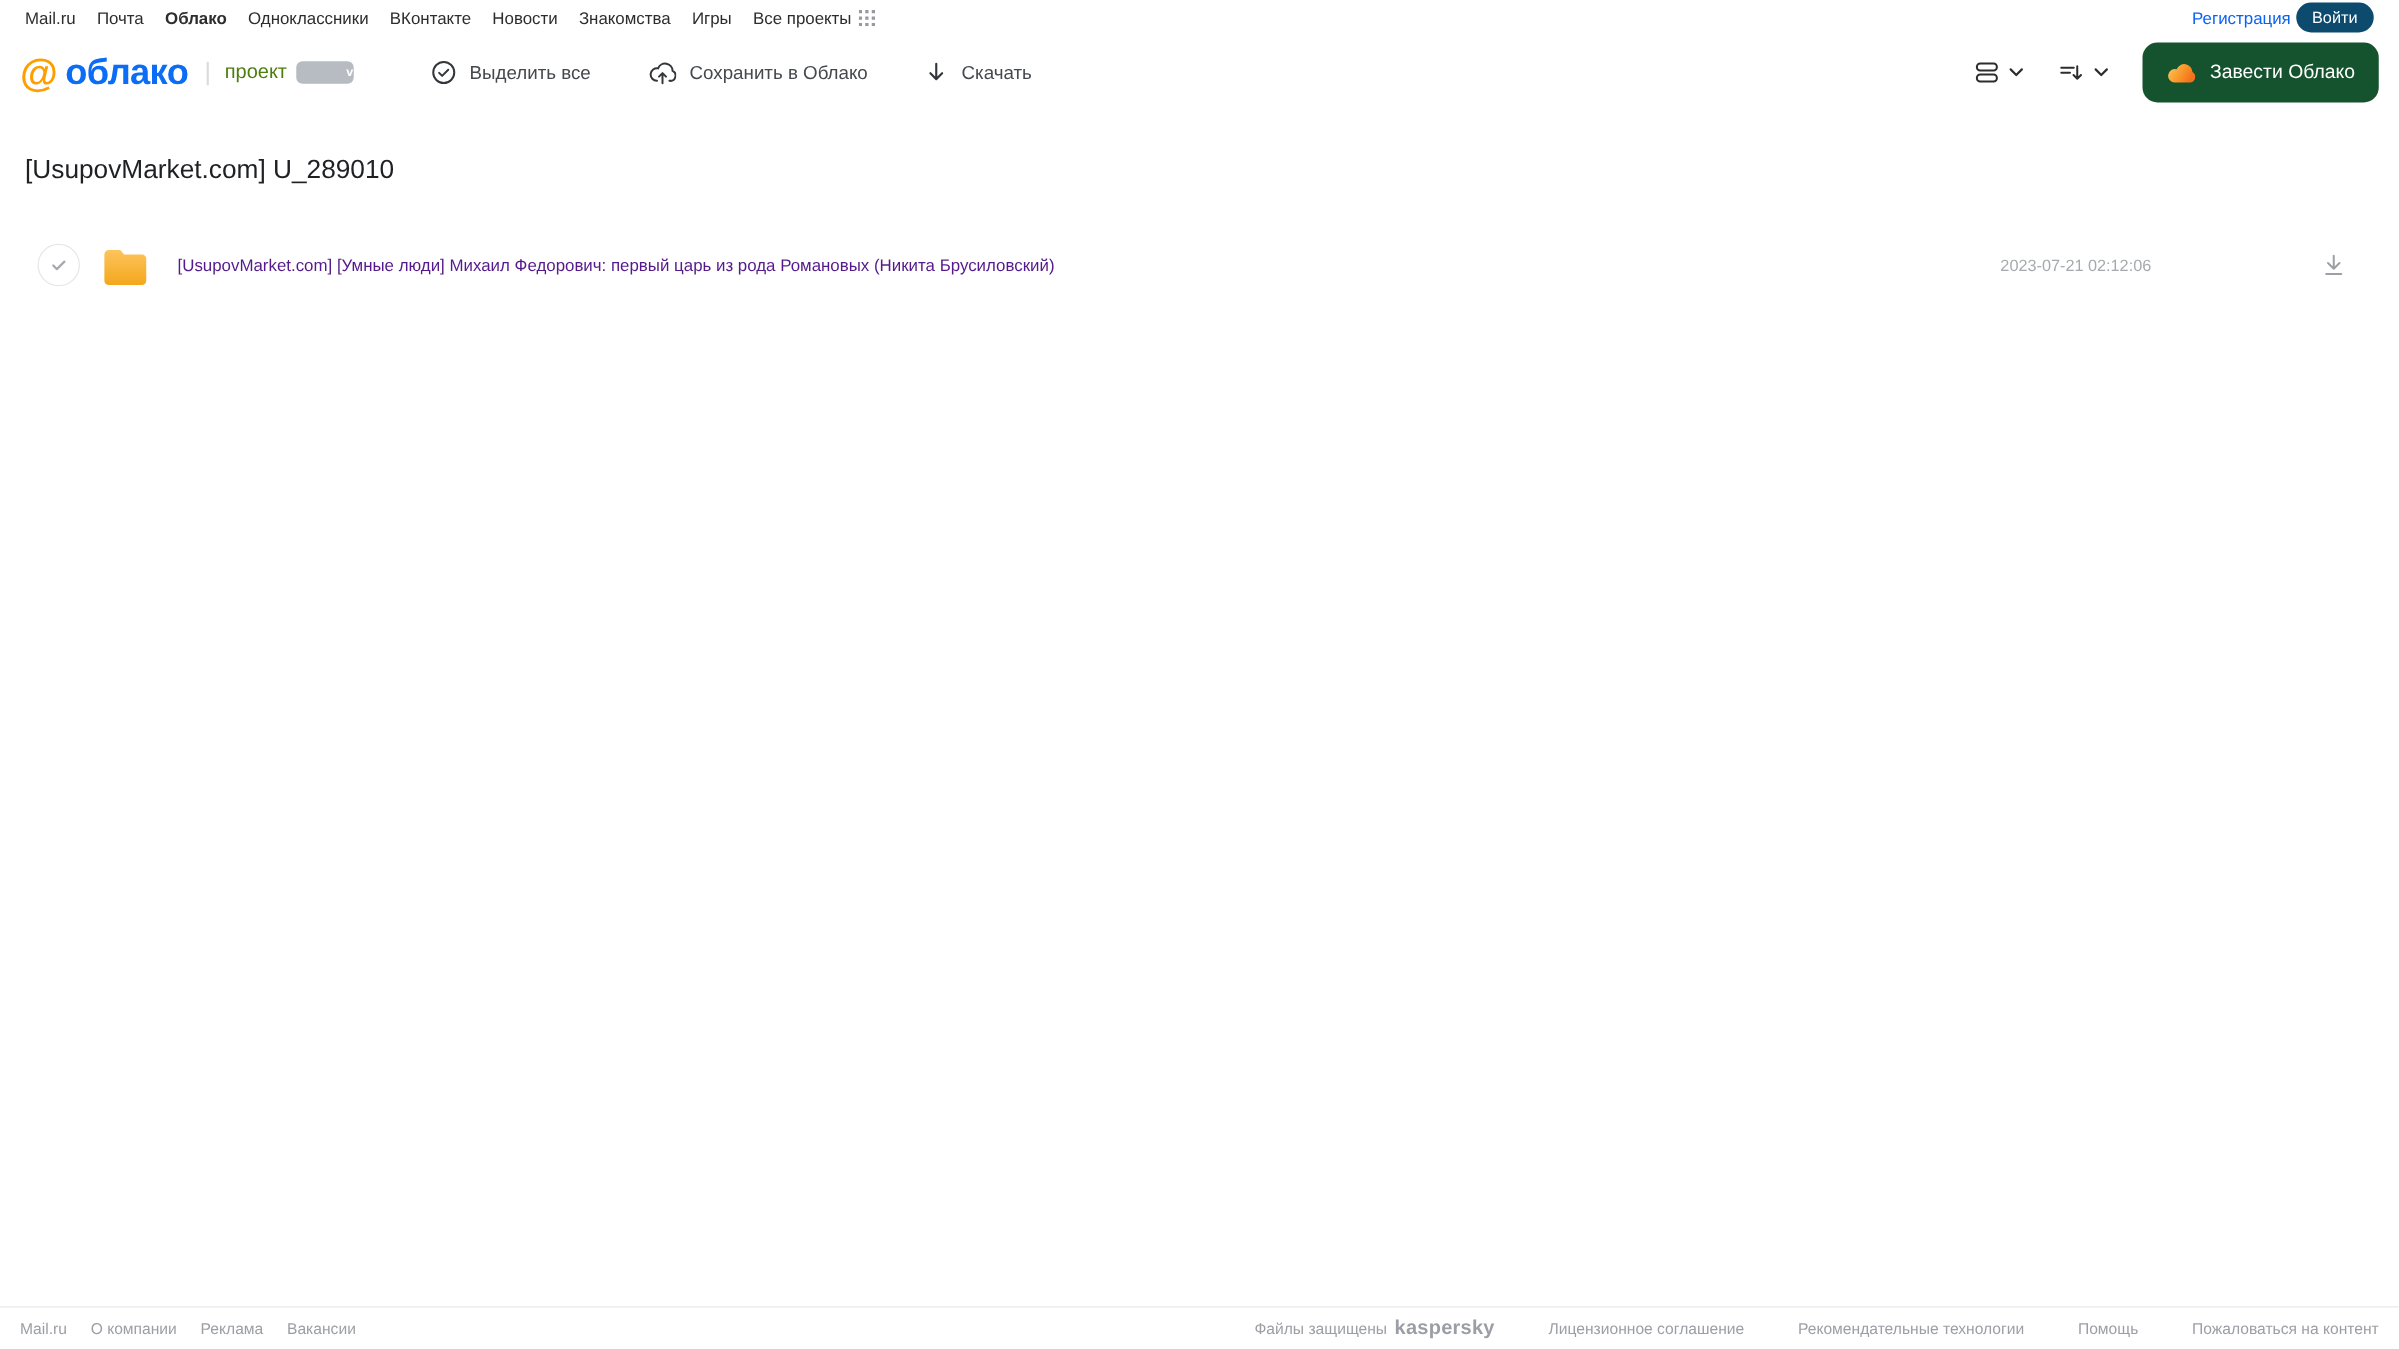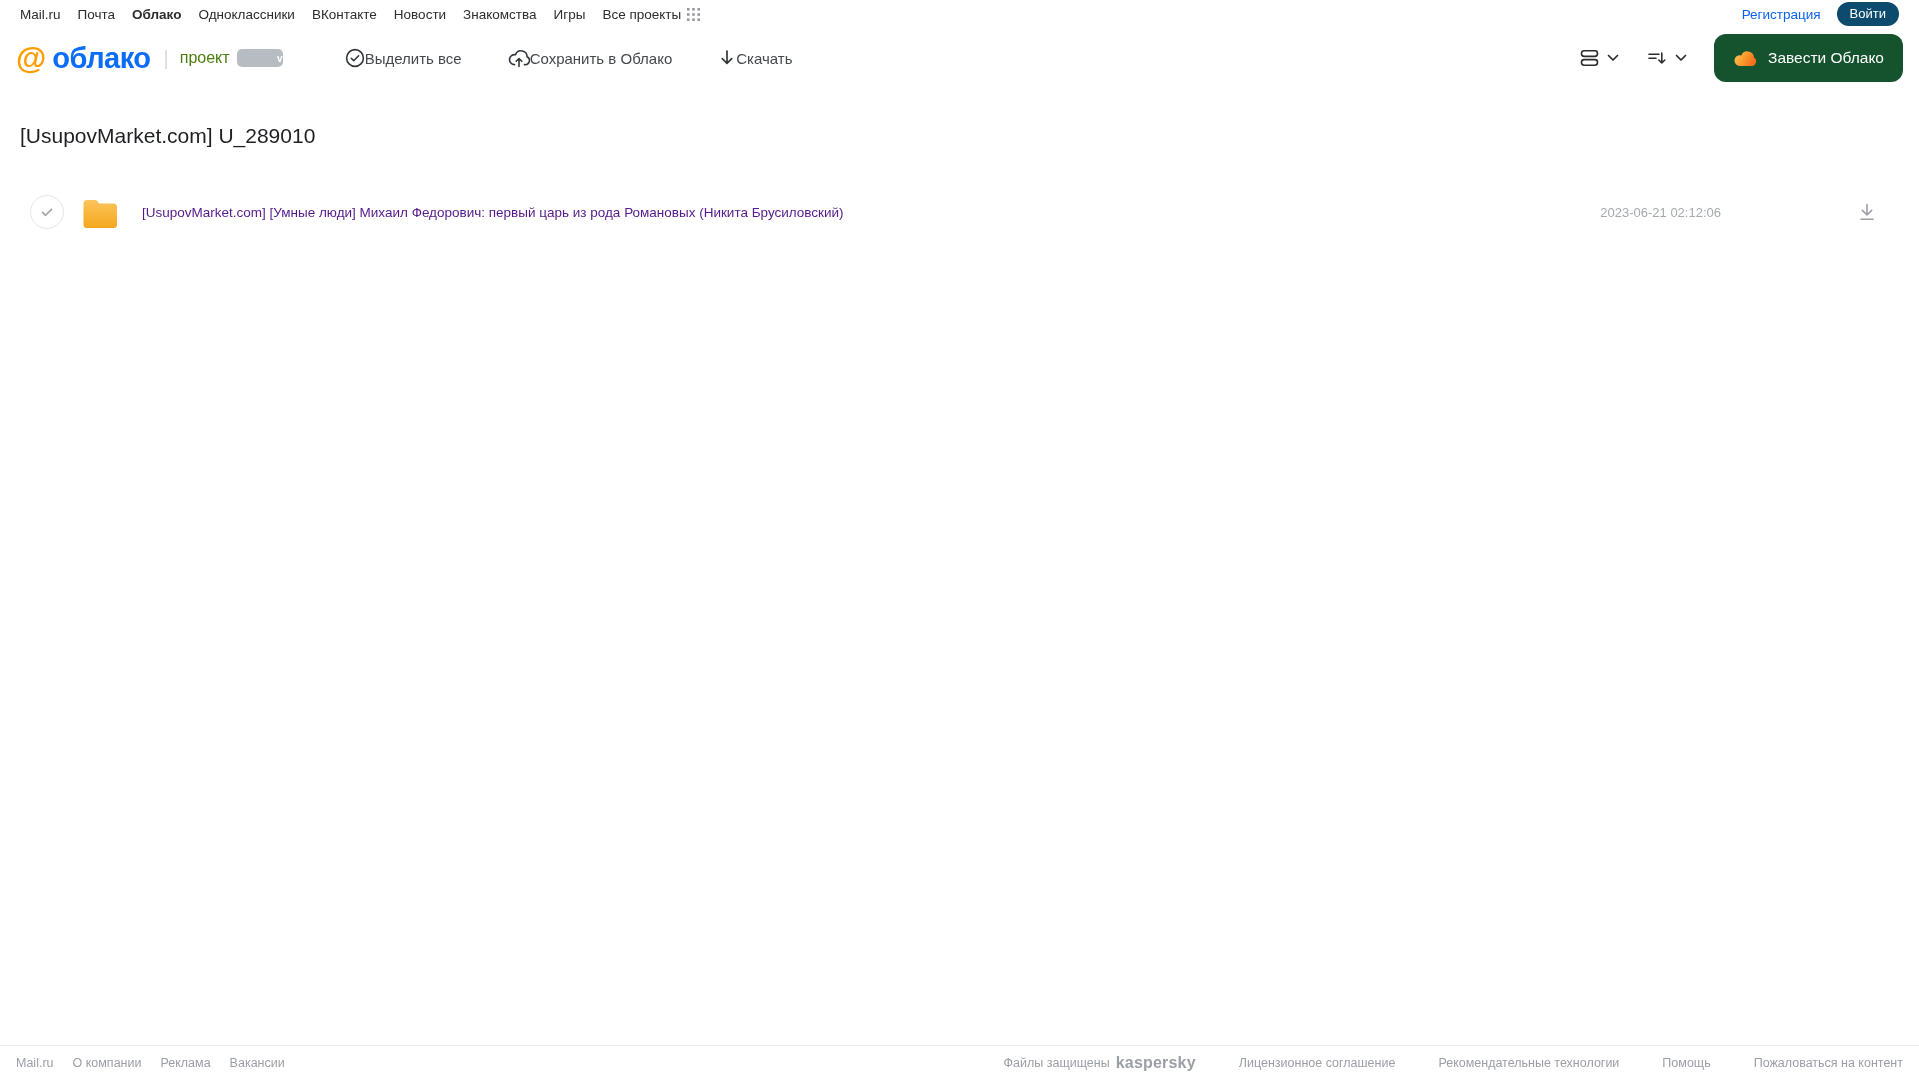--- a/index.html
+++ b/index.html
@@ -8,35 +8,35 @@
   .page { display:flex; flex-direction:column; height:100%; }
 
   
   .topnav { height:28px; display:flex; align-items:center; padding:0 20px; font-size:13.5px; flex:none; }
   .topnav a { text-decoration:none; color:#2c2d2e; cursor:pointer; }
   .tn-left { display:flex; align-items:center; }
   .tn-left a { margin-right:17px; }
   .tn-left a.active { font-weight:700; }
   .tn-projects { display:flex; align-items:center; gap:6px; }
   .grid-icon { color:#97999f; display:inline-flex; }
-  .tn-right { margin-left:auto; display:flex; align-items:center; gap:16px; }
+  .tn-right { margin-left:auto; display:flex; align-items:center; gap:4px; }
   .tn-right .reg { color:#0a62f5; }
   .login-btn { background:#0c4a6e; color:#fff !important; border-radius:13px; padding:4px 13px 5px; font-size:13px; border:none; cursor:pointer; font-family:inherit; }
 
   
   .header { height:60px; display:flex; align-items:center; padding:0 16px; flex:none; }
   .logo { display:flex; align-items:center; cursor:pointer; }
   .logo .at { color:#ff9e00; font-size:31px; font-weight:700; line-height:1; }
   .logo .logo-text { color:#0b6cf5; font-size:29px; font-weight:700; letter-spacing:-0.5px; margin-left:6px; }
   .logo .divider { color:#d8dadd; font-size:20px; margin:0 11px 0 13px; font-weight:300; }
   .logo .project { color:#4d7c0f; font-size:16px; }
   .vk-badge { width:18px; height:18px; border-radius:5px; background:#b7bbc2; color:#fff; font-size:10px;
               font-weight:700; display:inline-flex; align-items:center; justify-content:center; margin-left:7px;padding-left:46px; }
   .toolbar { margin-left:62px; display:flex; gap:46px; }
-  .tb-btn { display:flex; align-items:center; gap:0; background:none; border:none; cursor:pointer;
+  .tb-btn { display:flex; align-items:center; gap:11px; background:none; border:none; cursor:pointer;
             color:#45494d; font-size:15px; font-family:inherit; }
   .tb-btn .ic { display:inline-flex; color:#33363a; }
   .header-right { margin-left:auto; display:flex; align-items:center; gap:27px; }
   .icon-toggle { display:flex; align-items:center; gap:7px; background:none; border:none; cursor:pointer; color:#2c2d2e; }
   .primary-btn { background:#14532d; color:#fff; border:none; cursor:pointer; height:48px; border-radius:12px;
                  padding:0 19px; font-size:15.5px; display:flex; align-items:center; gap:10px; font-family:inherit; }
 
   
   .main { flex:1; padding:0 16px; }
   .page-title { font-size:21px; font-weight:400; color:#1f2023; margin:36px 0 0 4px; }
@@ -193,21 +193,21 @@
           <defs>
               <linearGradient id="fg" x1="0" y1="0" x2="0" y2="1">
             <stop offset="0" stop-color="#fdc45c"></stop>
                 <stop offset="1" stop-color="#f3a71c"></stop>
           </linearGradient>
             </defs>
           <path d="M2.5 6.5a3.5 3.5 0 0 1 3.5-3.5h8.2a2.5 2.5 0 0 1 2 1l2 2.6h14.3a3.5 3.5 0 0 1 3.5 3.5v17.4a3.5 3.5 0 0 1-3.5 3.5H6a3.5 3.5 0 0 1-3.5-3.5z" fill="url(#fg)"></path>
         </svg>
       </span>
       <a class="file-name">[UsupovMarket.com] [Умные люди] Михаил Федорович: первый царь из рода Романовых (Никита Брусиловский)</a>
-      <span class="file-date">2023-06-21 02:12:06</span>
+      <span class="file-date">2023-07-21 02:12:06</span>
       <span class="row-dl">
         <svg width="20" height="20" viewBox="0 0 20 20">
             <path d="M10 2.5v10.5M5.4 8.4 10 13l4.6-4.6" fill="none" stroke="currentColor" stroke-width="1.6" stroke-linecap="round" stroke-linejoin="round"></path>
             <path d="M4 17.2h12" stroke="currentColor" stroke-width="1.6" stroke-linecap="round"></path>
           </svg>
       </span>
     </div>
   </main>
 
   <footer class="footer">

